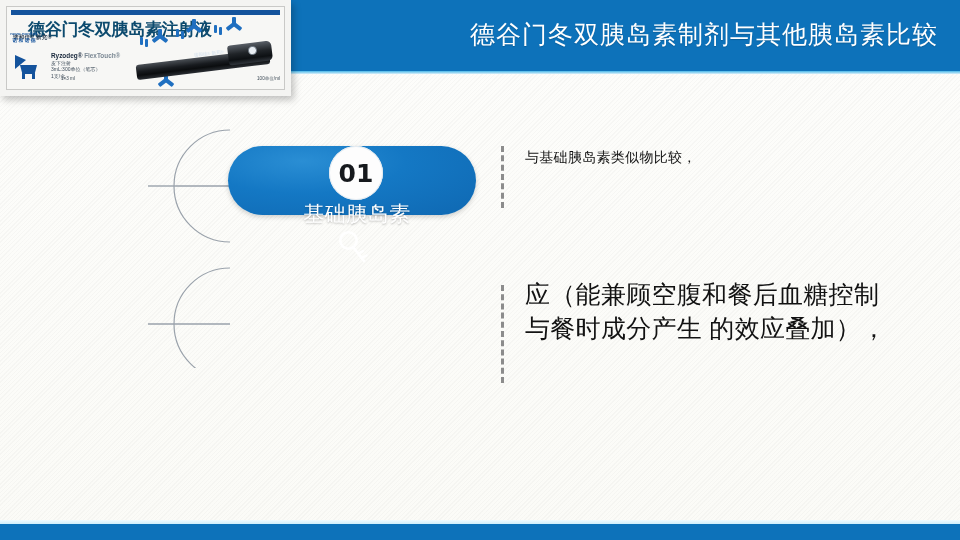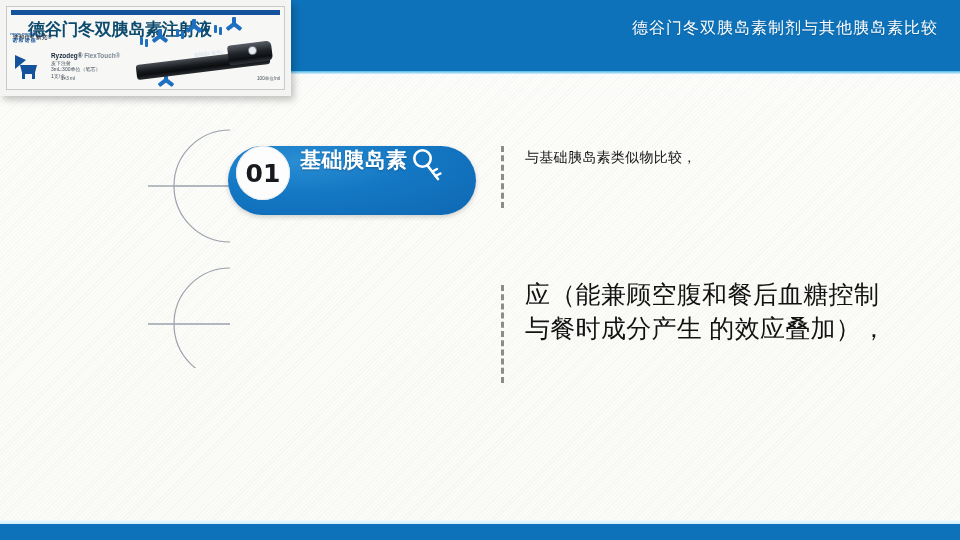--- a/index.html
+++ b/index.html
@@ -23,21 +23,21 @@
   .header-band {
     position: absolute; left: 0; top: 0; width: 960px; height: 71px;
     background: #0d72ba;
   }
   .header-band-edge {
     position: absolute; left: 0; top: 71px; width: 960px; height: 3px;
     background: linear-gradient(#49b6e8, #d9f1fb);
   }
   .header-title {
     position: absolute; right: 22px; top: 18px;
-    font-size: 16px; letter-spacing: 1px; color: #ffffff;
+    font-size: 25px; letter-spacing: 1px; color: #ffffff;
     white-space: nowrap;
     text-shadow: 0 1px 1px rgba(0,0,0,0.18);
   }
 
   
   .footer-band {
     position: absolute; left: 0; bottom: 0; width: 960px; height: 16px;
     background: #0d72ba;
   }
   .footer-band-edge {
@@ -182,36 +182,36 @@
     position: absolute; width: 0; border-left: 3px dashed #8c8c8c;
   }
   .vdash.one { left: 501px; top: 146px; height: 62px; }
   .vdash.two { left: 501px; top: 285px; height: 98px; }
 
   
   .pill {
     position: absolute; height: 69px; border-radius: 40px;
     background: radial-gradient(ellipse at 30% 22%, #2a8ed4 0%, #1478c4 42%, #0f68b2 100%);
     box-shadow: 0 2px 5px rgba(0,0,0,0.18);
-    display: flex; align-items: flex-start;
+    display: flex; align-items: center; flex-direction: column;
   }
   .pill.p1 { left: 228px; top: 146px; width: 248px; }
   .pill.p2 { left: 228px; top: 284px; width: 248px; }
   .pill-num {
     width: 54px; height: 54px; margin-left: 8px; flex: 0 0 auto;
     border-radius: 50%;
     background: #fdfdfd;
     display: flex; align-items: center; justify-content: center;
     font-family: "DejaVu Sans", sans-serif;
     font-size: 25px; font-weight: bold; color: #16191d;
     box-shadow: inset 0 0 0 1px #e3eaf0;
   }
   .pill-label {
     margin-left: 10px;
-    font-size: 21px; font-weight: bold; color: #ffffff;
+    font-size: 21px; font-weight: normal; color: #ffffff;
     letter-spacing: 0.5px; white-space: nowrap;
     text-shadow: 0 1px 2px rgba(0,0,0,0.25);
   }
   .pill-key { margin-left: 2px; flex: 0 0 auto; display: flex; align-items: center; }
 
   
   .body-text {
     position: absolute;
     color: #121212;
     line-height: 1.42;

